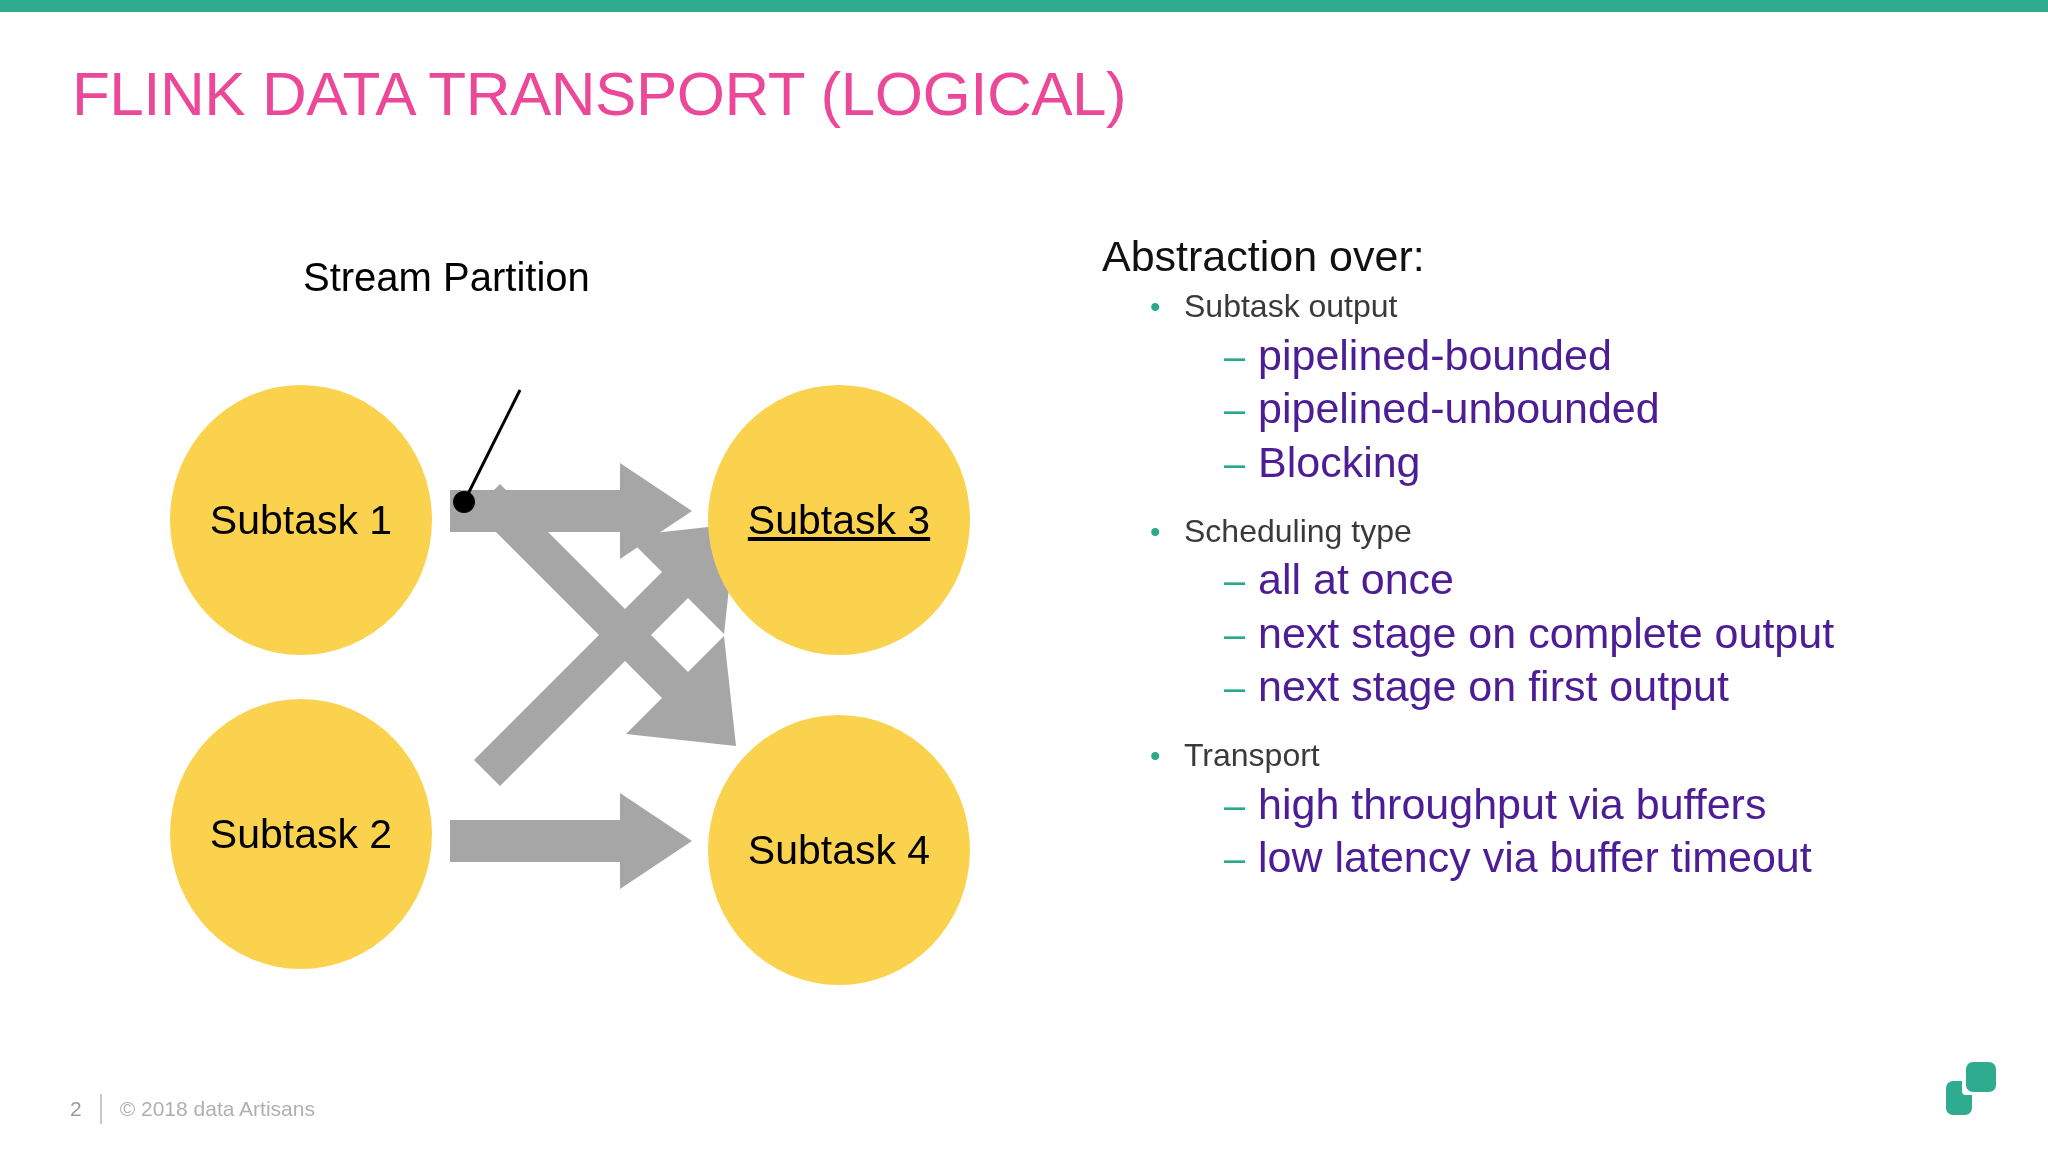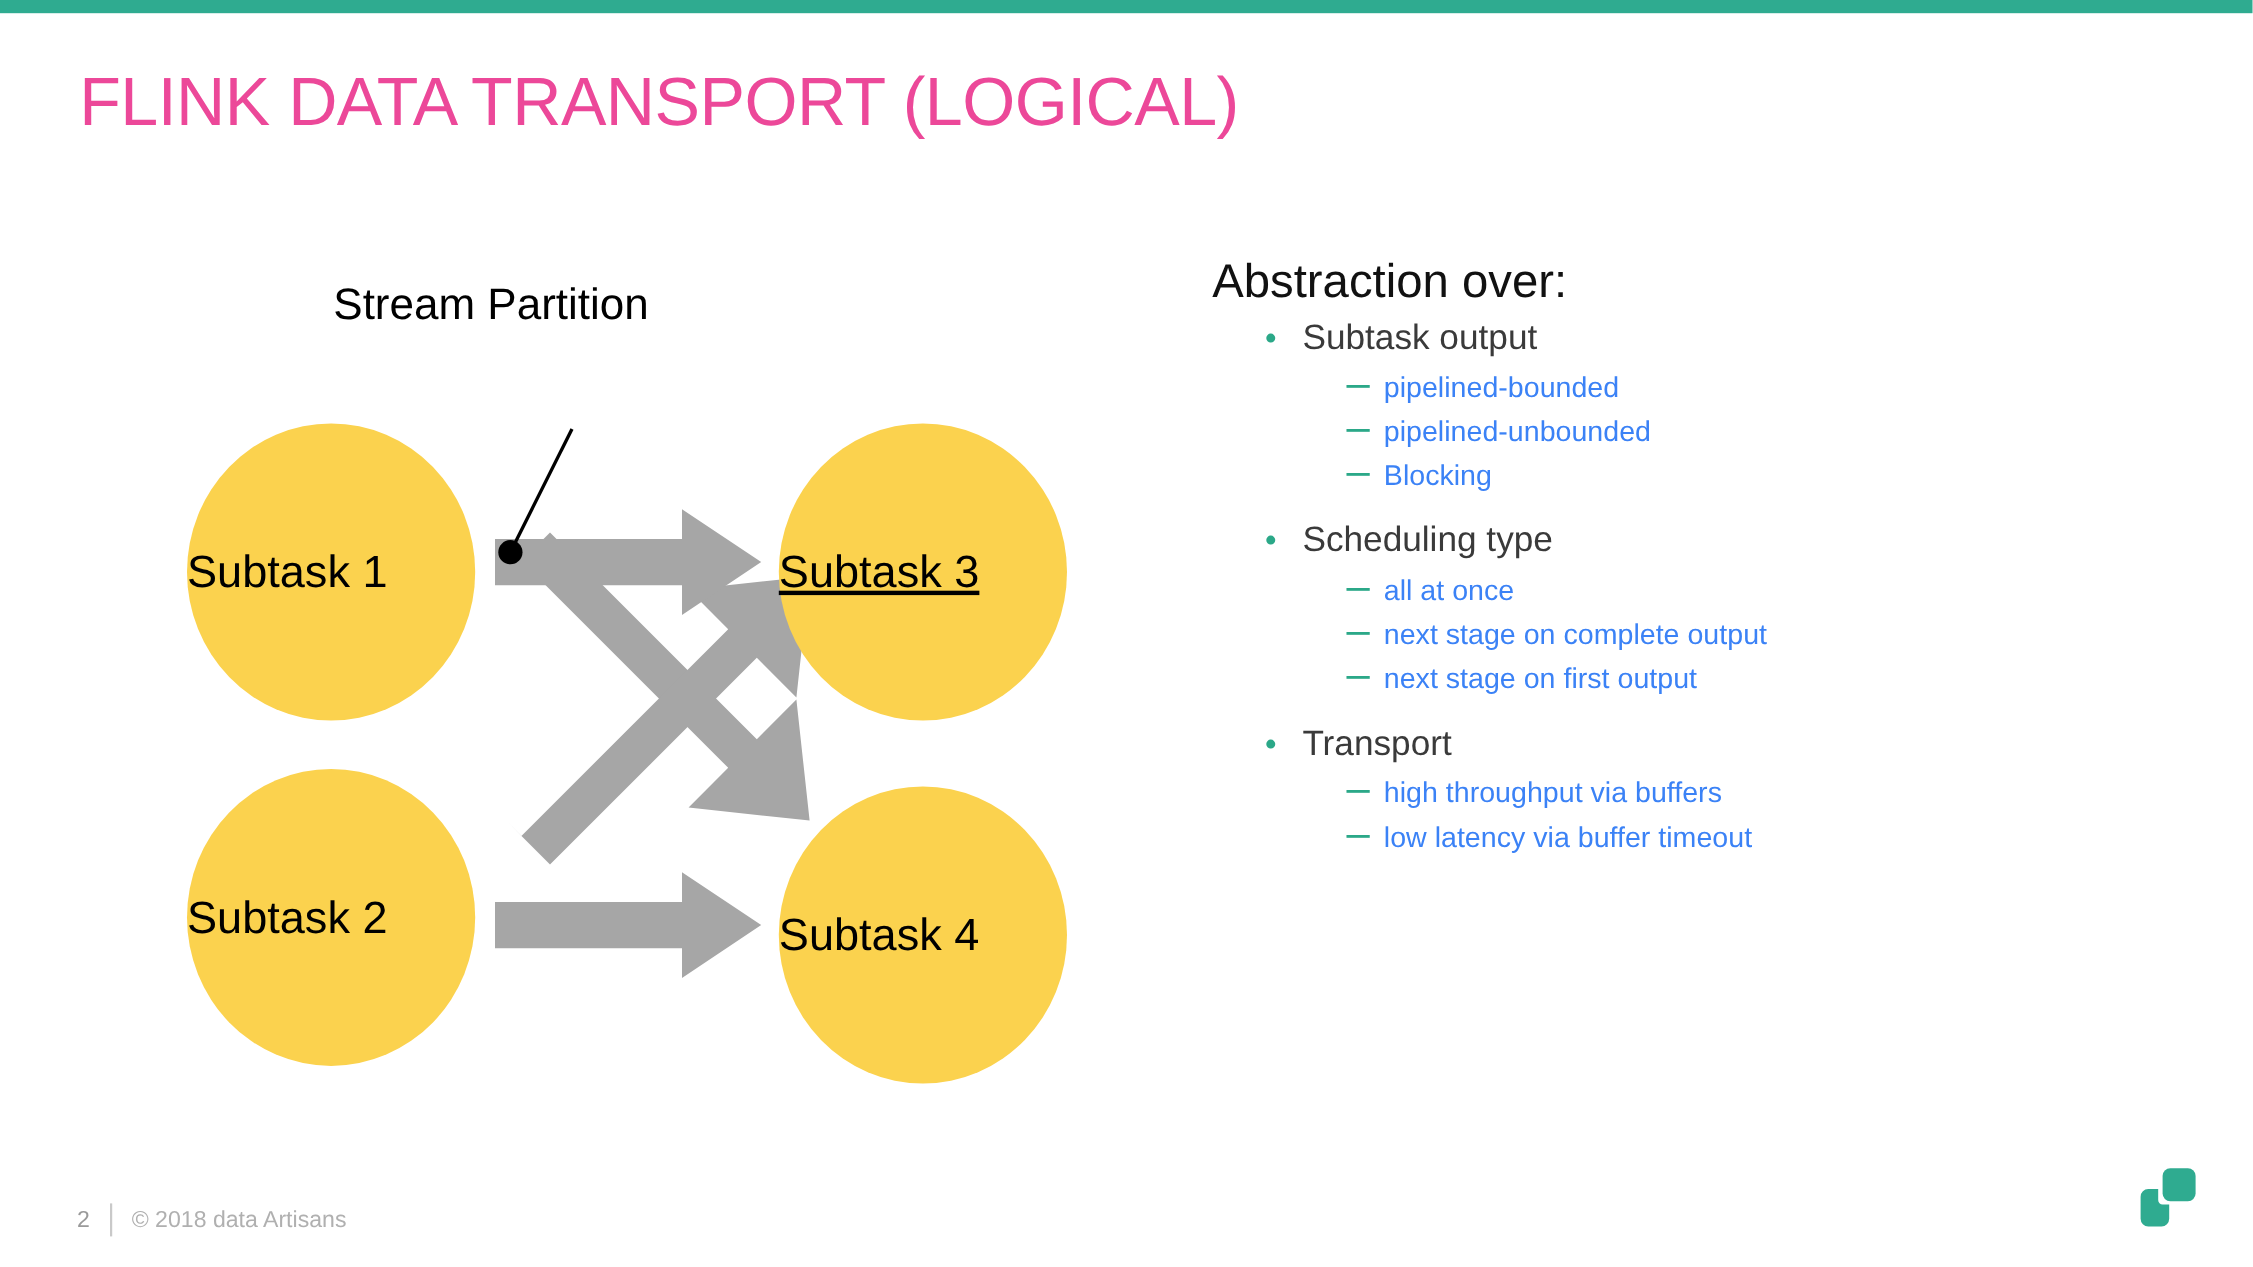--- a/index.html
+++ b/index.html
@@ -47,21 +47,21 @@
     top: 300px;
     width: 940px;
     height: 700px;
   }
   .node-circle {
     position: absolute;
     border-radius: 50%;
     background: #fbd24e;
     display: flex;
     align-items: center;
-    justify-content: flex-start;
+    justify-content: center;
   }
   .node-label {
     font-size: 41px;
     color: #000000;
     font-family: "Liberation Sans", sans-serif;
     white-space: nowrap;
   }
   #node-1 { left: 110px; top: 85px;  width: 262px; height: 270px; }
   #node-3 { left: 648px; top: 85px;  width: 262px; height: 270px; text-decoration: underline; }
   #node-2 { left: 110px; top: 399px; width: 262px; height: 270px; }
@@ -125,22 +125,22 @@
     margin-bottom: 2px;
   }
   .lvl2-marker {
     color: #2ba888;
     font-size: 38px;
     width: 34px;
     flex: none;
     line-height: 1;
   }
   .lvl2-text {
-    font-size: 26px;
-    color: #3b82f6;
+    font-size: 43px;
+    color: #4c1d95;
     font-family: "Liberation Sans", sans-serif;
     line-height: 1.2;
   }
 
   
   #footer {
     position: absolute;
     left: 70px;
     bottom: 28px;
     display: flex;

